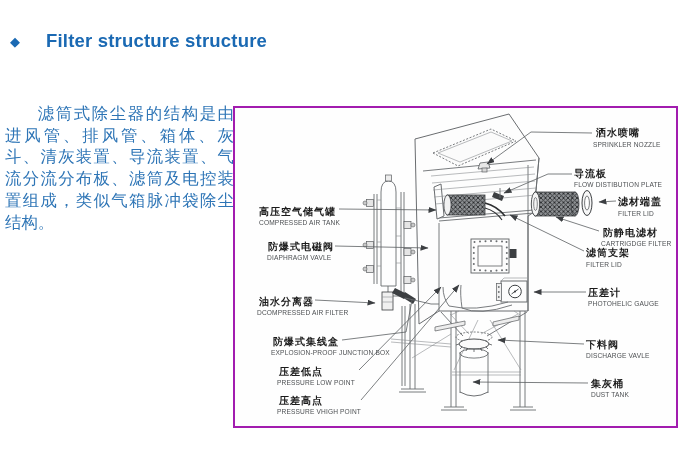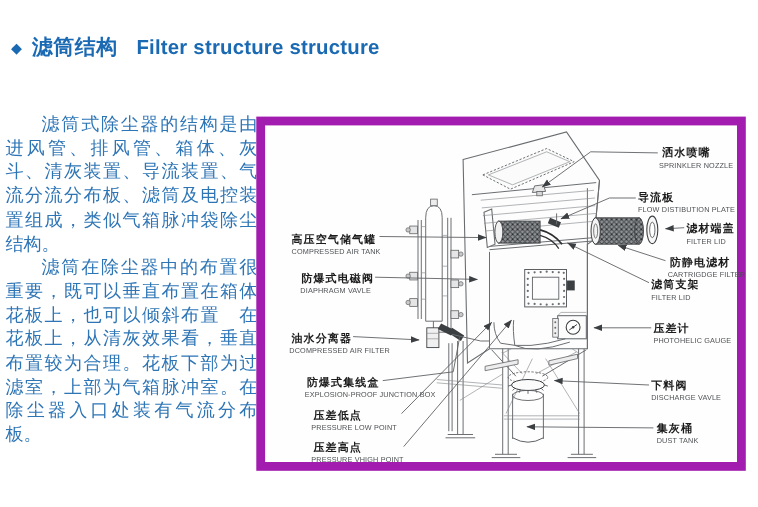--- a/index.html
+++ b/index.html
@@ -15,46 +15,44 @@
   
   #bodytext{
     position:absolute;left:5px;top:103px;width:229px;
     font-size:16.4px;line-height:21.7px;color:#2e75b6;font-weight:400;
     text-align:justify;text-justify:inter-ideograph;
   }
   #bodytext p{margin:0;text-indent:2em;}
   
   #diagram-frame{
     position:absolute;left:233px;top:106px;width:445px;height:322px;
-    border:8px solid #a21caf;box-sizing:border-box;background:#fefefe;
+    border:2px solid #a21caf;box-sizing:border-box;background:#fefefe;
   }
   #diagram-frame svg{display:block;}
   
   .ln{stroke:#6a6d70;stroke-width:0.9;fill:none;}
   .lnthin{stroke:#8a8d90;stroke-width:0.6;fill:none;}
   .face{fill:#fdfdfd;stroke:#6a6d70;stroke-width:1;}
   .dark{fill:#3c3f42;stroke:none;}
   .leader{stroke:#5c5f62;stroke-width:0.8;fill:none;}
   .lab-zh{font-family:"Liberation Sans",sans-serif;font-size:10px;font-weight:bold;fill:#1b1b1b;letter-spacing:1px;}
   .lab-en{font-family:"Liberation Sans",sans-serif;font-size:6.6px;fill:#4c4f52;letter-spacing:0.15px;}
 </style>
 </head>
 <body>
 
 <div id="page">
 
   <div id="header">
     <span class="bullet">◆</span>
-    <span class="t-zh">滤筒结构</span>
     <span class="t-en">Filter structure structure</span>
   </div>
 
   <div id="bodytext">
     <p>滤筒式除尘器的结构是由进风管、排风管、箱体、灰斗、清灰装置、导流装置、气流分流分布板、滤筒及电控装置组成，类似气箱脉冲袋除尘结构。</p>
-    <p>滤筒在除尘器中的布置很重要，既可以垂直布置在箱体花板上，也可以倾斜布置　在花板上，从清灰效果看，垂直布置较为合理。花板下部为过滤室，上部为气箱脉冲室。在除尘器入口处装有气流分布板。</p>
   </div>
 
   <div id="diagram-frame">
     <svg width="441" height="318" viewBox="0 0 441 318">
       <defs>
         <marker id="arr" markerWidth="9" markerHeight="7" refX="7.5" refY="3" orient="auto" markerUnits="userSpaceOnUse">
           <path d="M0,0 L8,3 L0,6 z" fill="#3c3f42"></path>
         </marker>
         <pattern id="xh" width="4.5" height="4.5" patternUnits="userSpaceOnUse">
           <rect width="4.5" height="4.5" fill="#8e9194"></rect>

